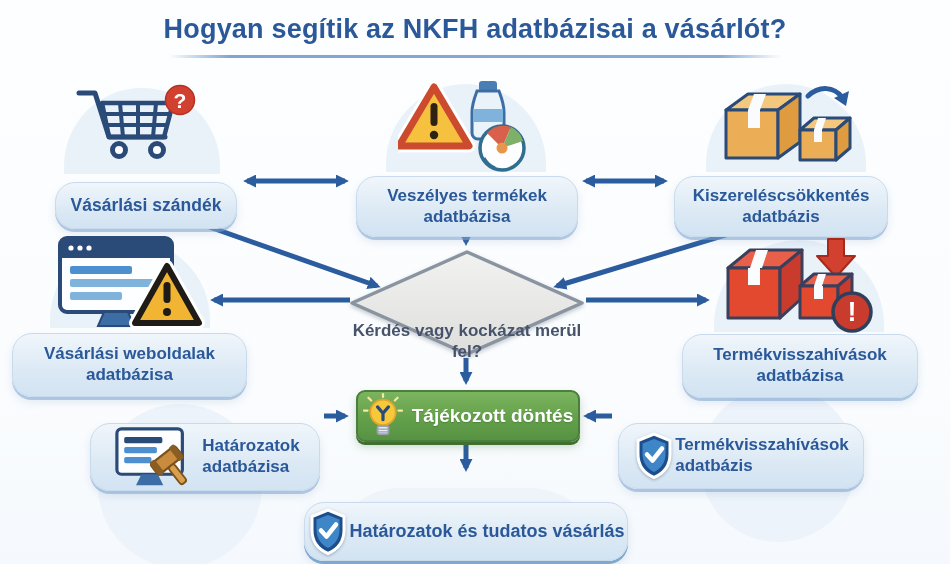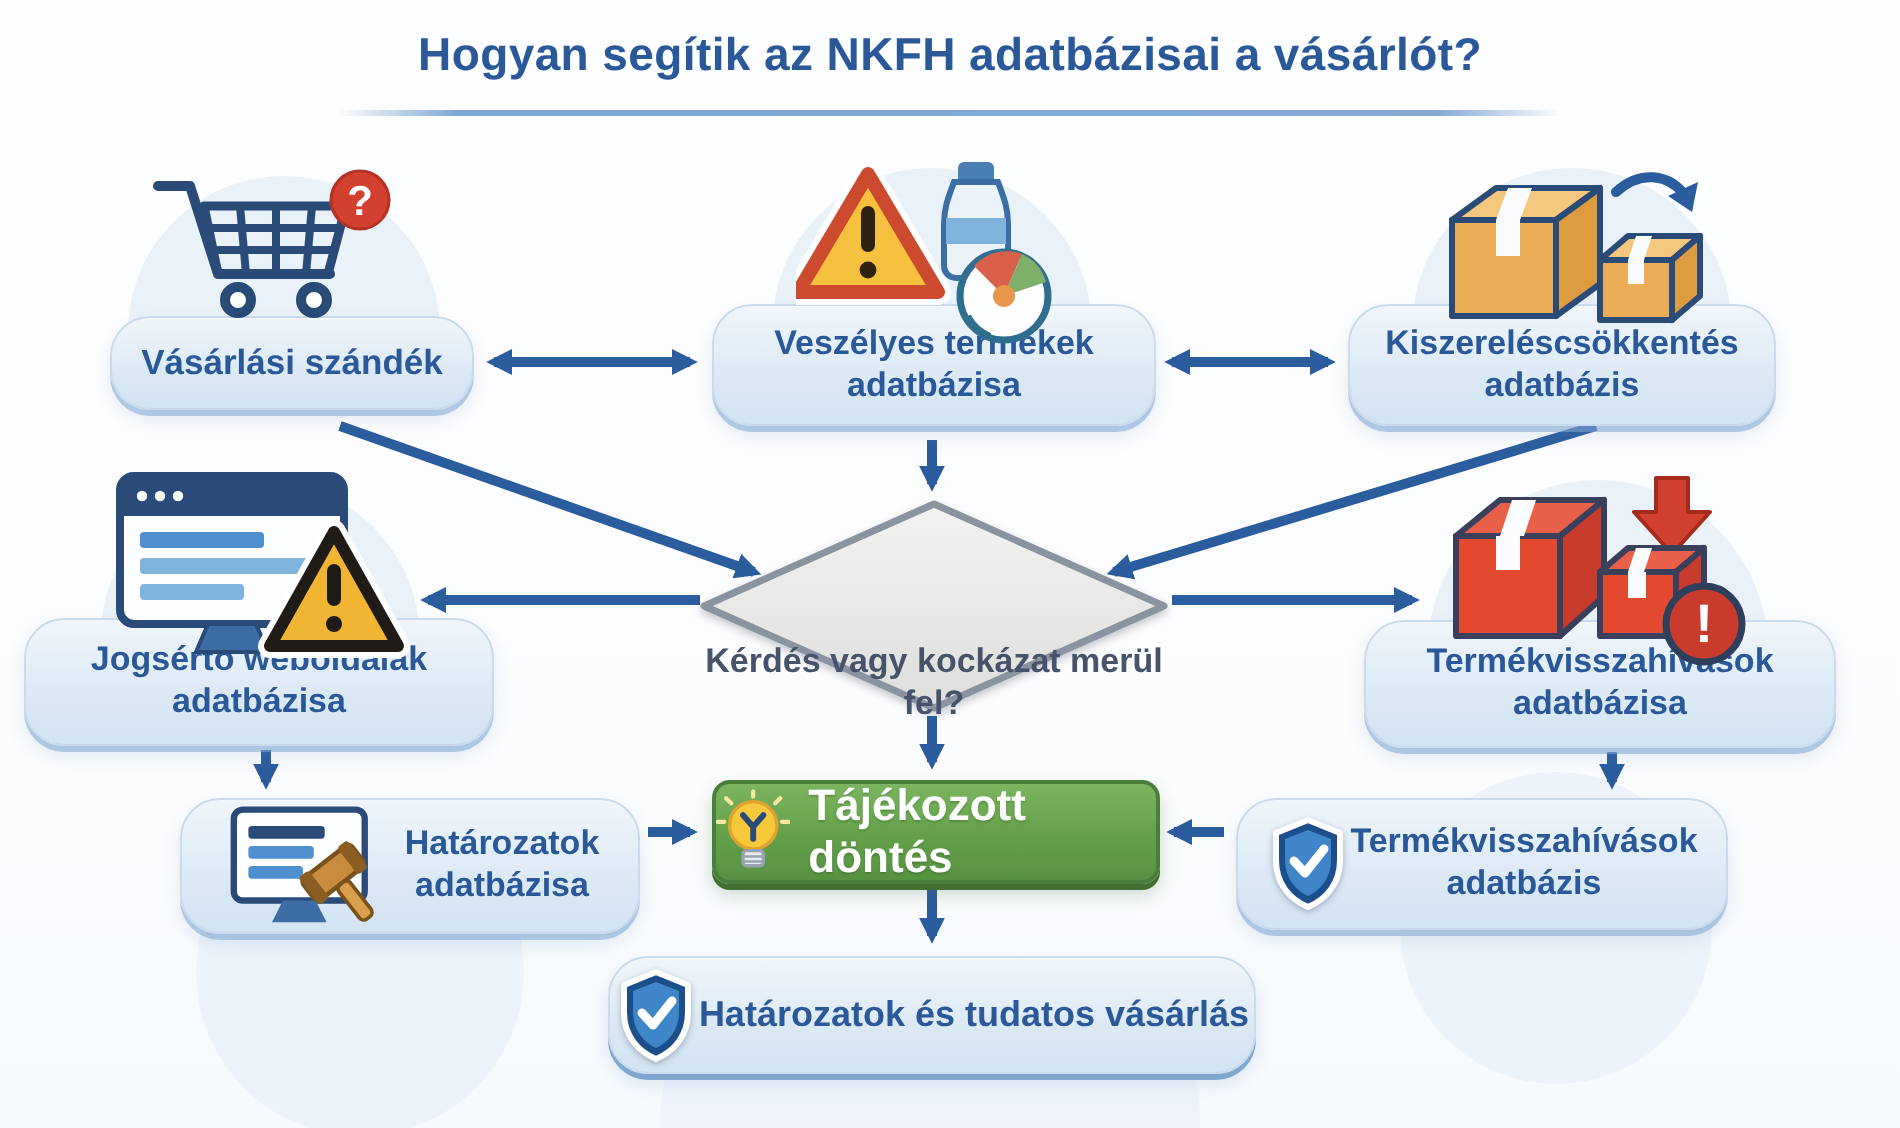--- a/index.html
+++ b/index.html
@@ -1,37 +1,37 @@
 <!DOCTYPE html>
 <html><head>
 <meta charset="utf-8">
 <style>
   html,body{margin:0;padding:0;background:#fff;}
   .canvas{position:relative;width:950px;height:564px;overflow:hidden;
     background:linear-gradient(180deg,#FDFEFF 0%,#FAFCFE 70%,#F5F9FD 100%);
     font-family:"Liberation Sans",sans-serif;}
   .title{position:absolute;top:14px;left:0;right:0;text-align:center;
-    font-size:23px;font-weight:bold;color:#2A5899;letter-spacing:.2px;z-index:4;}
+    font-size:27px;font-weight:bold;color:#2A5899;letter-spacing:.2px;z-index:4;}
   .divider{position:absolute;top:55px;left:169px;width:612px;height:3px;border-radius:2px;
     background:linear-gradient(90deg,rgba(125,166,210,0) 0%,#7DA6D2 10%,#86ACD6 90%,rgba(125,166,210,0) 100%);}
   .dome{position:absolute;background:#E9F1F9;z-index:0;}
   .dome.top{border-radius:999px 999px 0 0;}
   .dome.full{border-radius:999px;}
   .node{position:absolute;z-index:2;display:flex;flex-direction:column;align-items:center;justify-content:center;
     background:linear-gradient(180deg,#F0F6FB 0%,#DDEAF5 55%,#D2E3F2 100%);
     border:1px solid #C9DAEC;border-radius:20px;
     box-shadow:0 3px 0 rgba(125,166,210,.55),0 5px 9px rgba(110,150,195,.18);
-    color:#2A5899;font-weight:bold;text-align:center;}
+    color:#2A5899;font-weight:bold;text-align:left;margin-top:24px;}
   .node .ln{display:block;font-size:17px;line-height:1.22;}
   .node.row{flex-direction:row;gap:0;}
   .green{position:absolute;z-index:2;display:flex;align-items:center;justify-content:center;gap:9px;
     background:linear-gradient(180deg,#7CB45F 0%,#63A049 55%,#579244 100%);
     border:2px solid #4A7F3B;border-radius:9px;
     box-shadow:0 3px 0 #40702F,0 5px 9px rgba(70,110,60,.25);
-    color:#FFFFFF;font-weight:bold;font-size:22px;text-shadow:0 1px 1px rgba(30,60,25,.25);}
+    color:#FFFFFF;font-weight:bold;font-size:19px;text-shadow:0 1px 1px rgba(30,60,25,.25);}
   .icon-abs{position:absolute;z-index:3;}
   .arrows{position:absolute;left:0;top:0;z-index:1;}
   .diamond-wrap{position:absolute;left:0;top:0;z-index:2;}
   .diamond-label{position:absolute;left:352px;top:276px;width:230px;z-index:3;
     text-align:center;font-weight:bold;font-size:17px;line-height:1.25;color:#47536A;margin-top:44px;}
   .shield-shadow{filter:drop-shadow(0 1.5px 1.5px rgba(40,60,90,.35));}
 </style>
 </head>
 <body>
 
@@ -162,21 +162,21 @@
       <polygon points="52,78 76,78 82,92 46,92" fill="#3C6EA5" stroke="#2A4A78" stroke-width="2"></polygon>
     </g>
     <g>
       <path d="M115,32 L147,89 L83,89 Z" fill="none" stroke="#FFFFFF" stroke-width="12" stroke-linejoin="round"></path>
       <path d="M115,32 L147,89 L83,89 Z" fill="#F2B433" stroke="#1F1B16" stroke-width="6" stroke-linejoin="round"></path>
       <rect x="111.5" y="48" width="7" height="21" rx="3.5" fill="#1F1B16"></rect>
       <circle cx="115" cy="78" r="4" fill="#1F1B16"></circle>
     </g>
   </svg>
   <div class="node" style="left:12px;top:309px;width:233px;height:62px;">
-    <span class="ln">Jogsértő weboldalak</span>
+    <span class="ln">Vásárlási weboldalak</span>
     <span class="ln">adatbázisa</span>
   </div>
 
   <svg class="icon-abs" style="left:716px;top:234px;" width="165" height="100" viewBox="0 0 165 100">
     <path d="M112,5 h16 v17 h11 l-19,21 -19,-21 h11 z" fill="#D2402F" stroke="#A52A1C" stroke-width="2" stroke-linejoin="round"></path>
     <g stroke="#3A3F5C" stroke-width="3" stroke-linejoin="round">
       <polygon points="12,34 34,16 86,16 64,34" fill="#E8604A"></polygon>
       <rect x="12" y="34" width="52" height="50" fill="#E2492F"></rect>
       <polygon points="64,34 86,16 86,64 64,84" fill="#C93B2C"></polygon>
       <polygon points="40,16 52,16 46,34 34,34" fill="#FBFCFD" stroke="none"></polygon>

